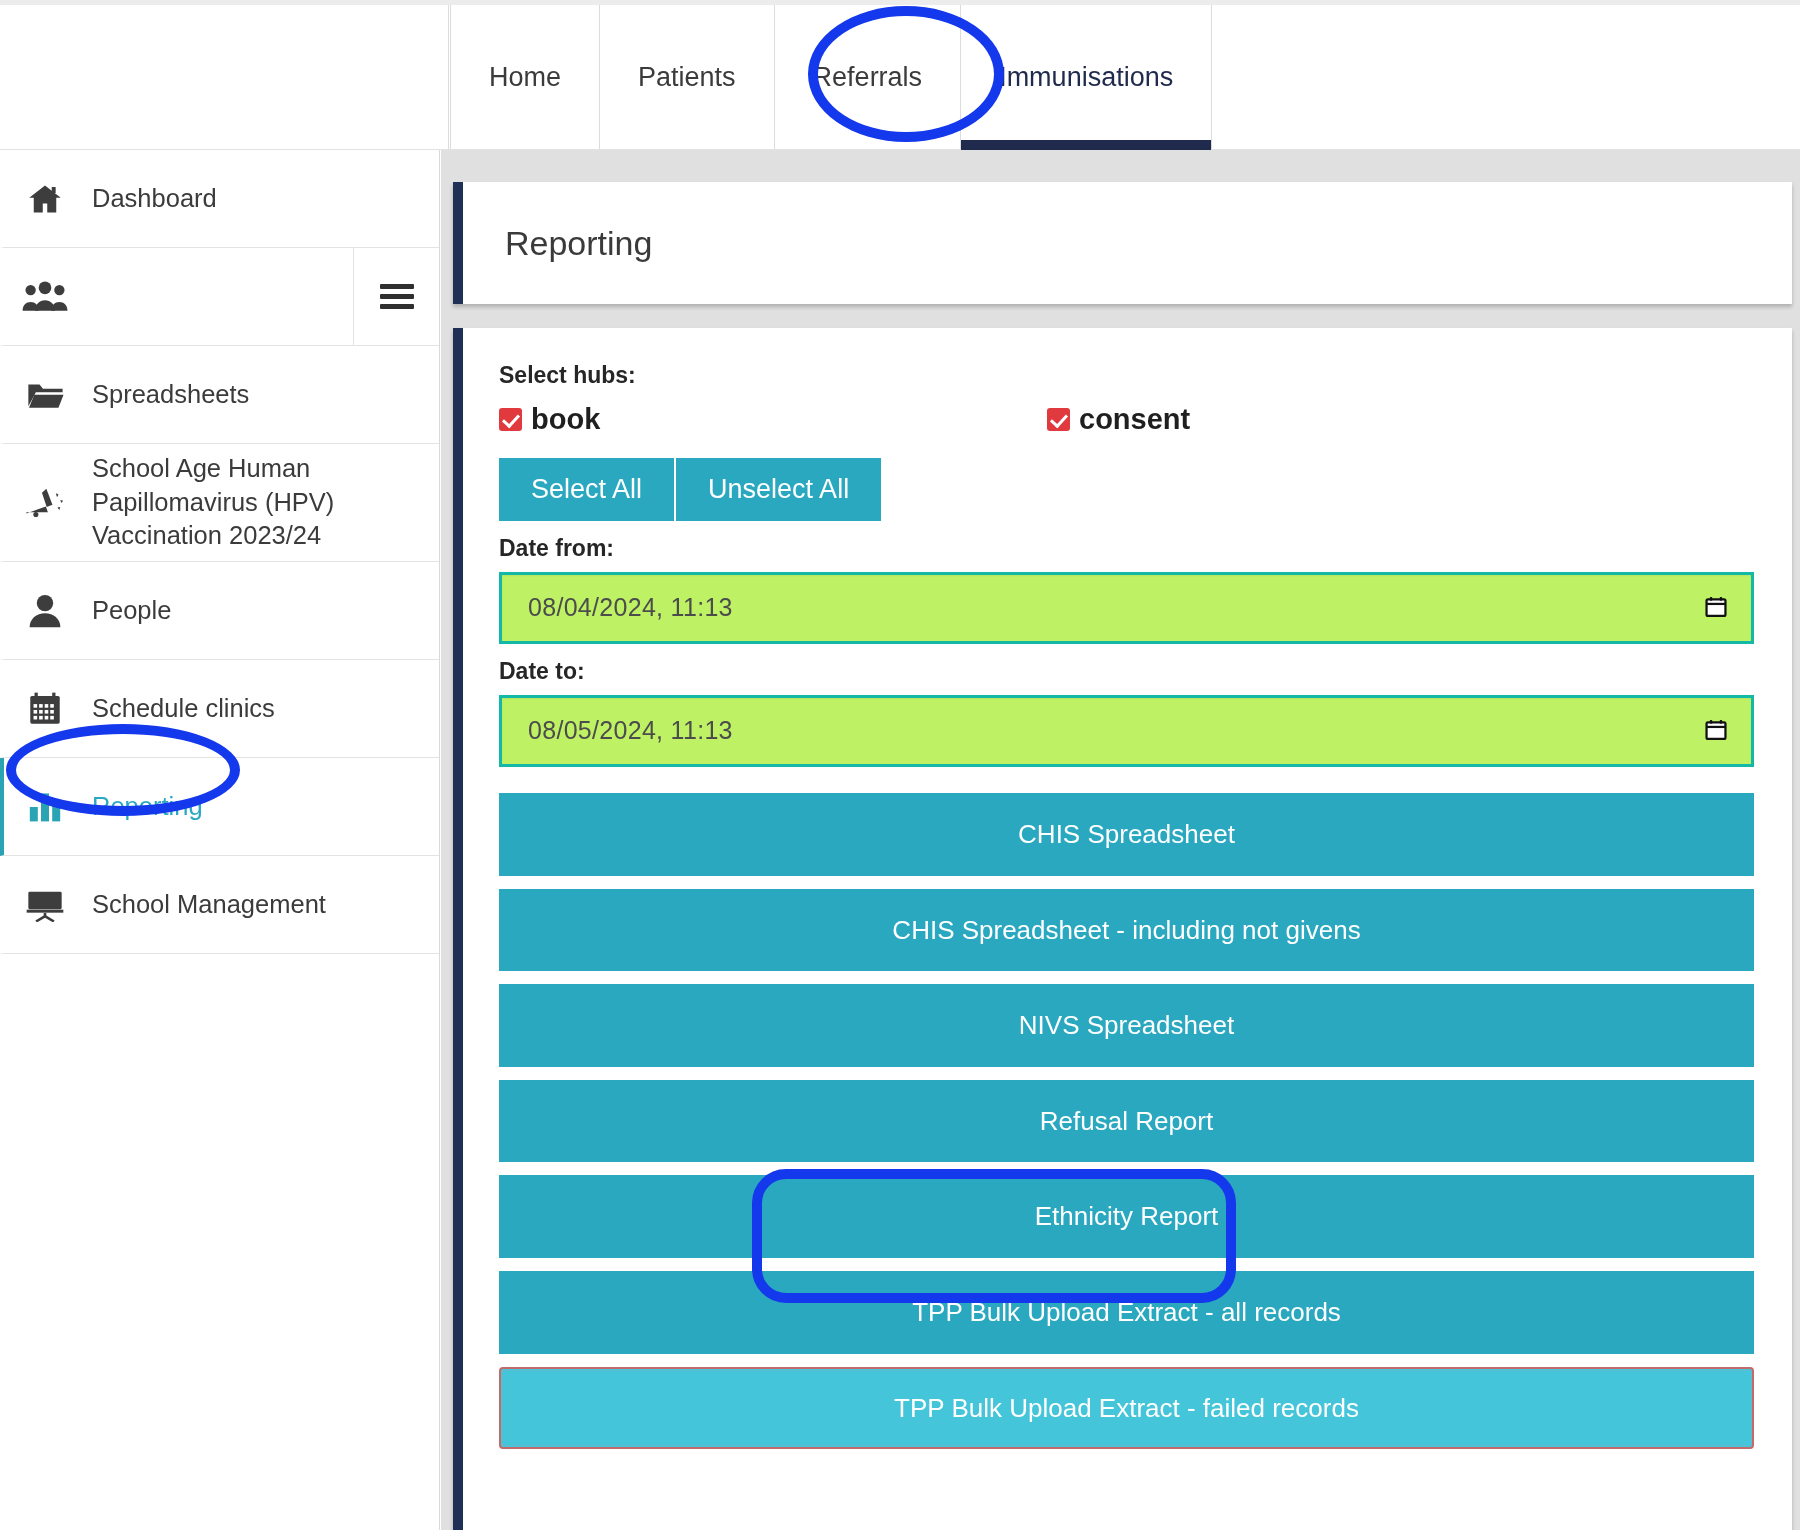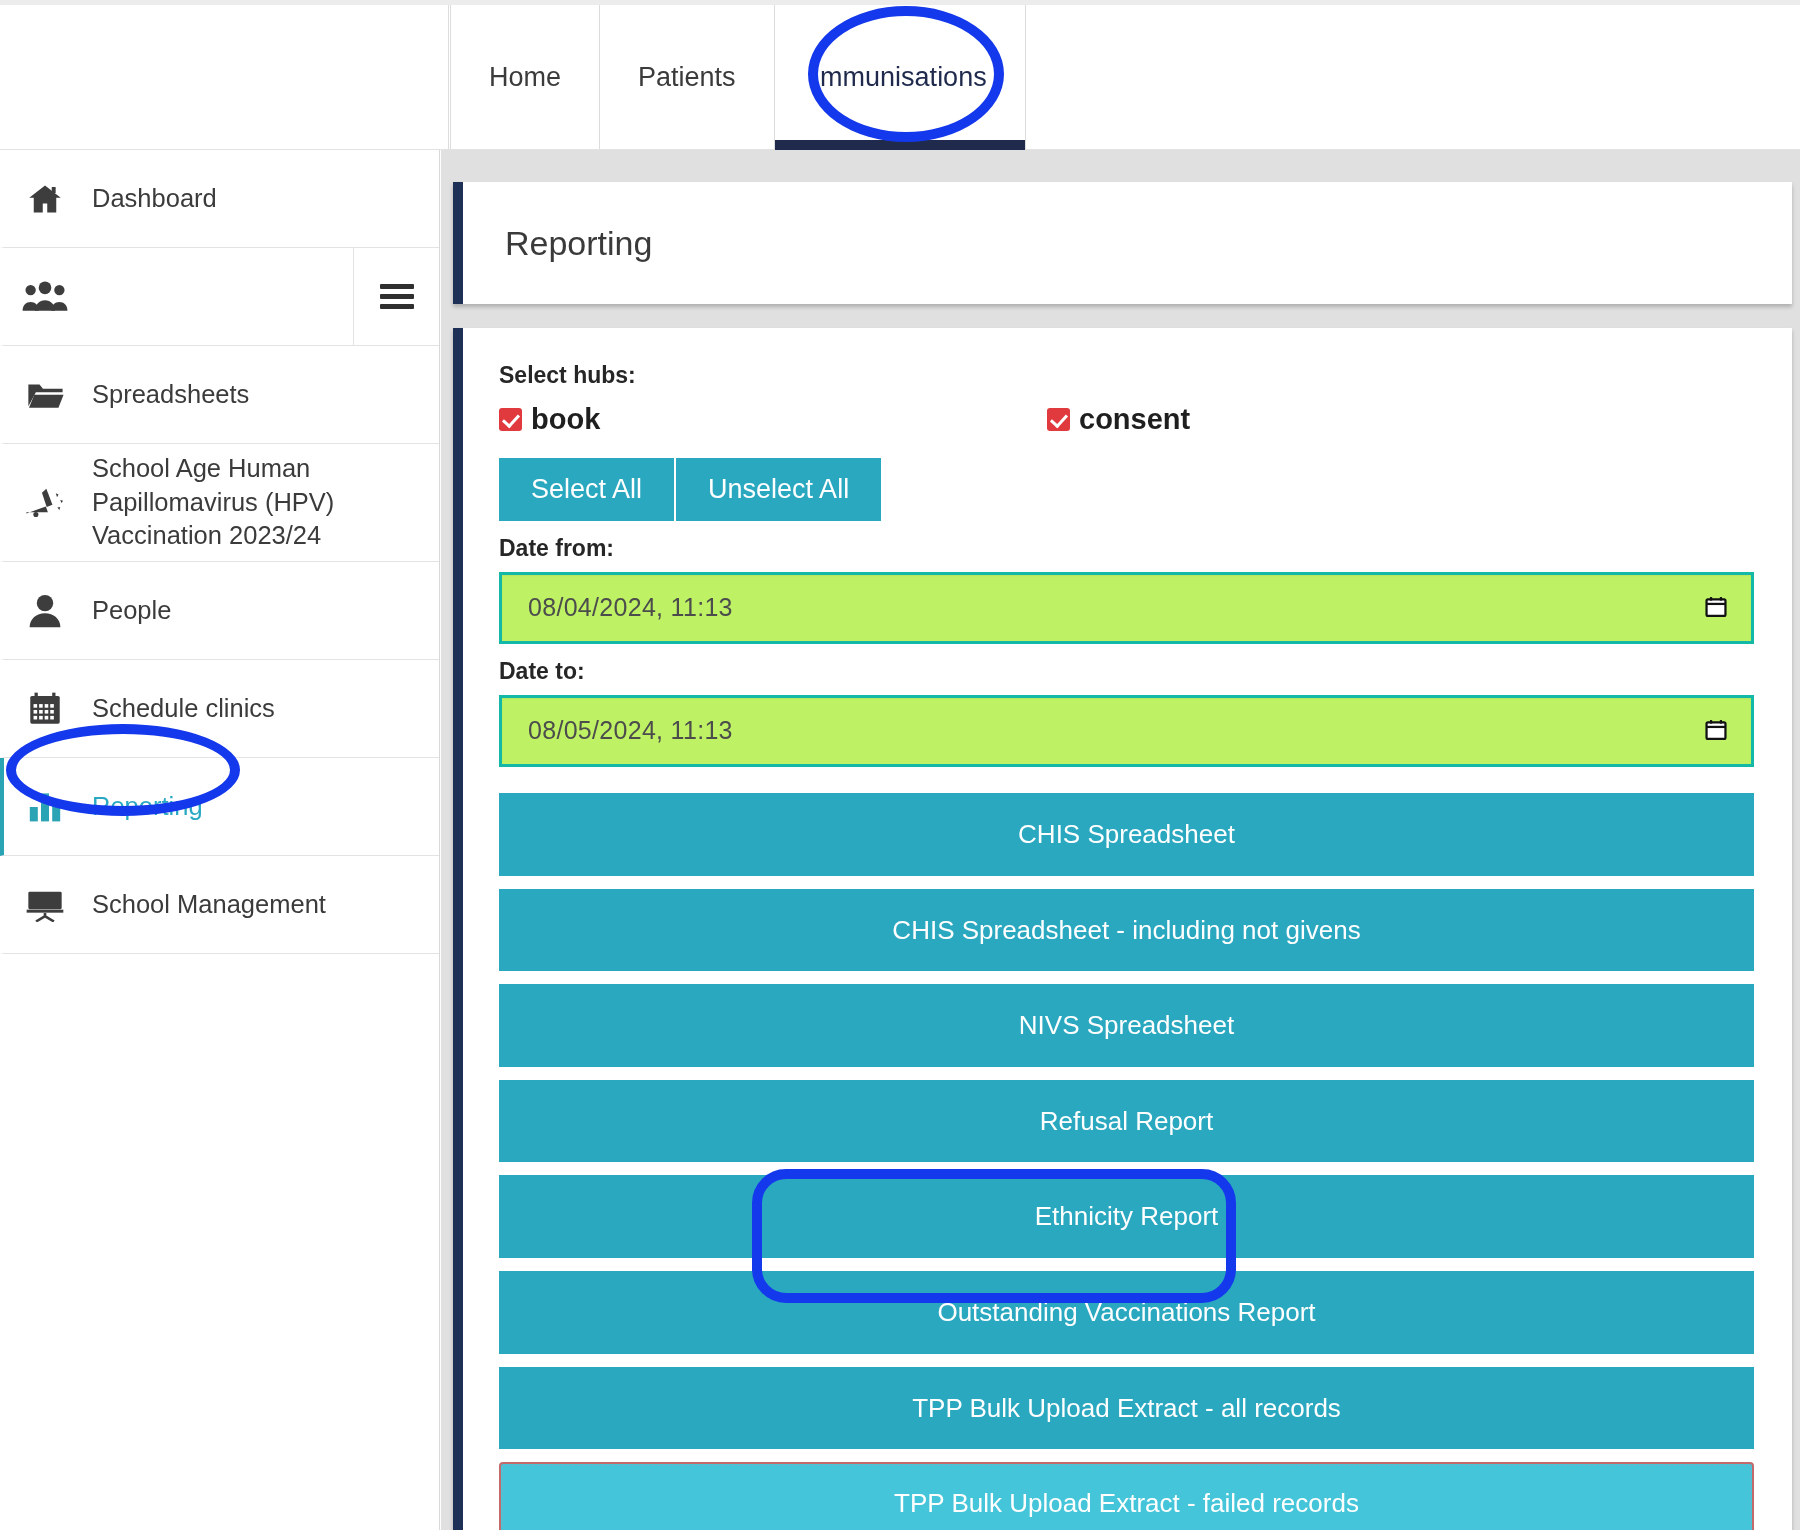--- a/index.html
+++ b/index.html
@@ -231,20 +231,23 @@
   <div class="topline"></div>
 
   <div class="topnav">
     <div class="topnav-left"></div>
     <div class="tabs">
       <div class="tab first">
         <span>Home</span>
       </div>
       <div class="tab">
         <span>Patients</span>
+      </div>
+      <div class="tab">
+        <span>Referrals</span>
       </div>
       <div class="tab active">
         <span>Immunisations</span>
       </div>
     </div>
   </div>
 
   <div class="body-area">
 
     <nav class="sidebar">
@@ -413,21 +416,20 @@
             </svg>
           </span>
         </div>
 
         <div class="report-btns">
           <button class="rbtn">CHIS Spreadsheet</button>
           <button class="rbtn">CHIS Spreadsheet - including not givens</button>
           <button class="rbtn">NIVS Spreadsheet</button>
           <button class="rbtn">Refusal Report</button>
           <button class="rbtn">Ethnicity Report</button>
-          <button class="rbtn">Outstanding Vaccinations Report</button>
           <button class="rbtn">TPP Bulk Upload Extract - all records</button>
           <button class="rbtn focused">TPP Bulk Upload Extract - failed records</button>
         </div>
 
       </section>
     </main>
   </div>
 
   <div class="annot" id="annot-tab"></div>
   <div class="annot" id="annot-side"></div>

